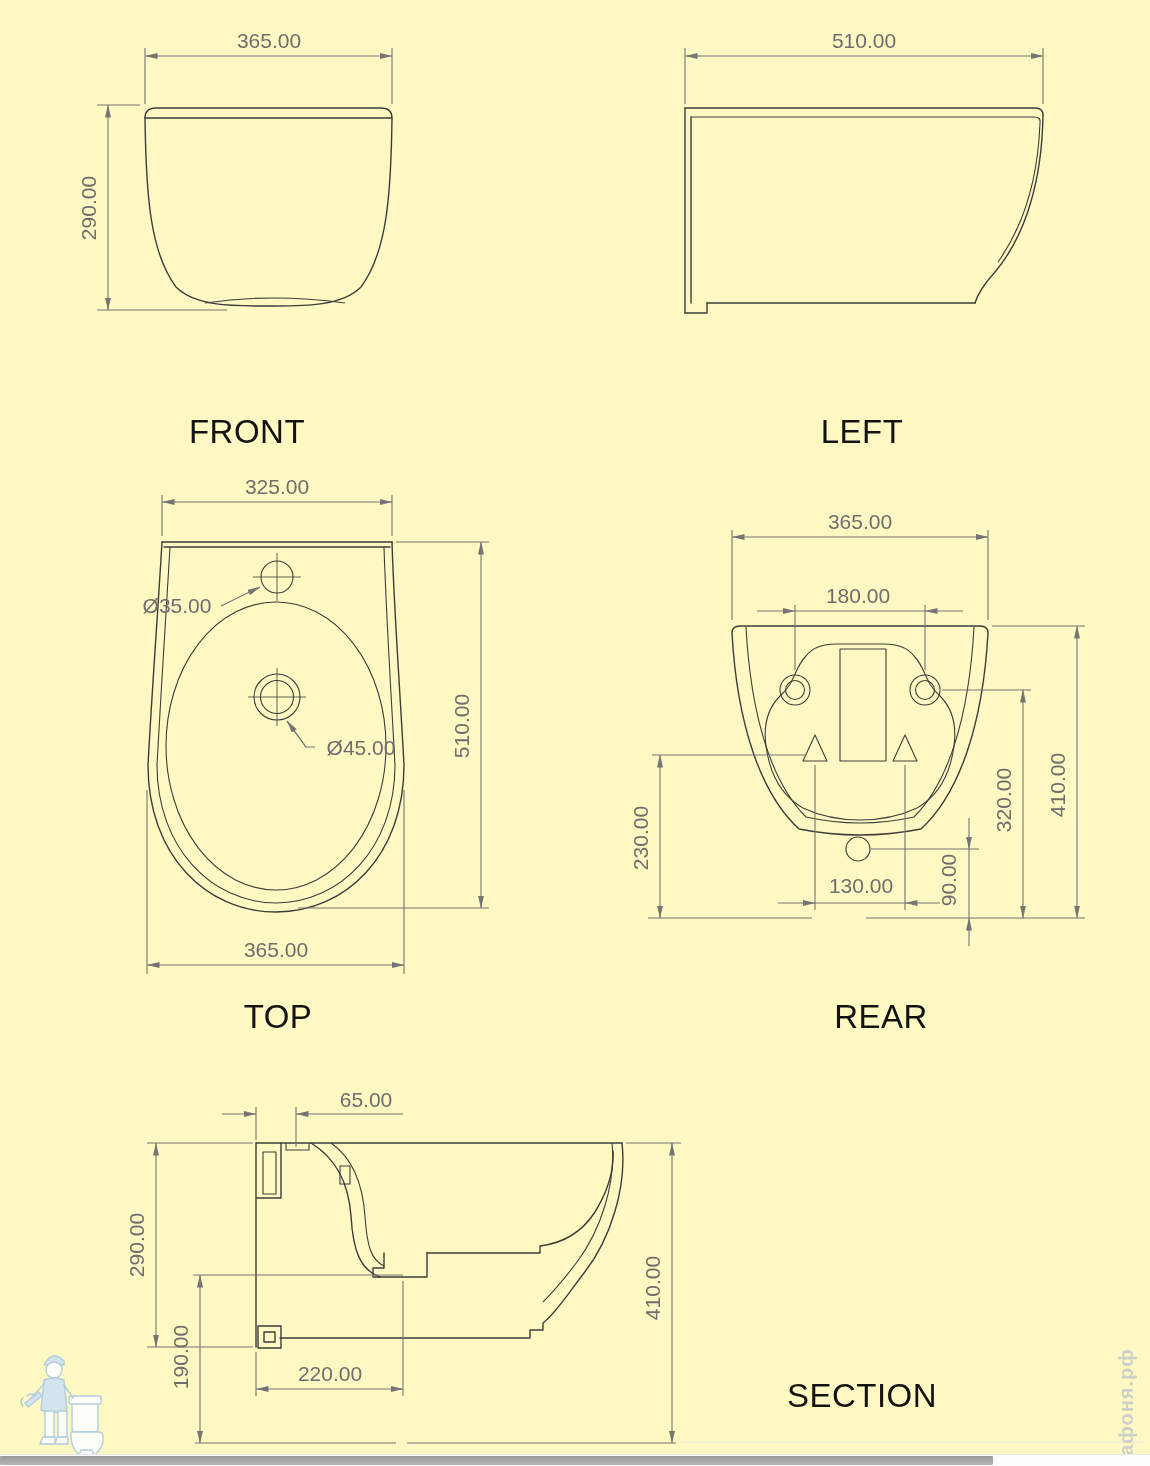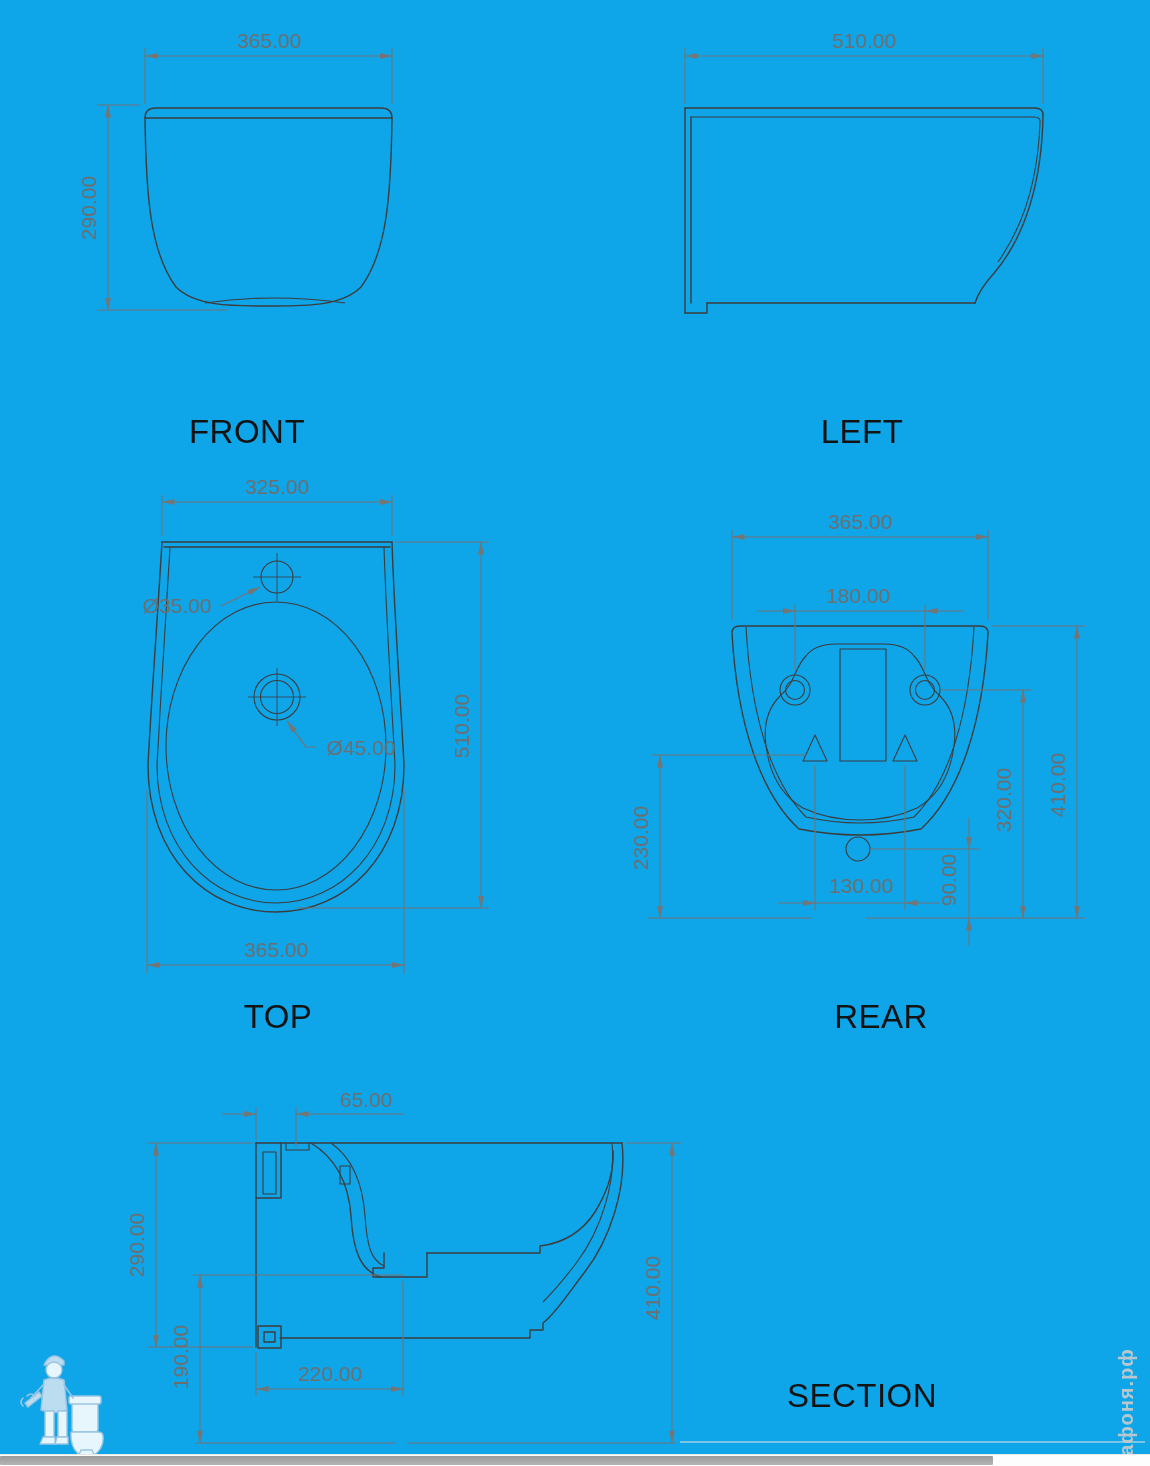--- a/index.html
+++ b/index.html
@@ -1,16 +1,16 @@
 <!DOCTYPE html>
 <html><head>
 <meta charset="utf-8">
 <style>
   html,body{margin:0;padding:0;background:#fff;}
-  .page{position:relative;width:1150px;height:1466px;background:#0ea5e9;overflow:hidden;
+  .page{position:relative;width:1150px;height:1466px;background:#fef9c3;overflow:hidden;
         font-family:"Liberation Sans",sans-serif;}
   svg{position:absolute;left:0;top:0;}
   .ol{stroke:#3d3d3d;fill:none;stroke-width:1.4;stroke-linecap:round;stroke-linejoin:round;}
   .ol2{stroke:#3d3d3d;fill:none;stroke-width:1.1;stroke-linejoin:round;}
   .cl{stroke:#3d3d3d;fill:none;stroke-width:0.8;}
   .dim{stroke:#757575;fill:none;stroke-width:1.1;}
   .dimtxt{font-family:"Liberation Sans",sans-serif;font-size:21px;fill:#6e6e6e;}
   .vlabel{font-family:"Liberation Sans",sans-serif;font-size:33px;fill:#131313;letter-spacing:0.5px;}
   .anch{text-anchor:middle;}
   .wm{stroke:#a9c9e1;fill:none;stroke-width:1.6;stroke-linecap:round;stroke-linejoin:round;}

